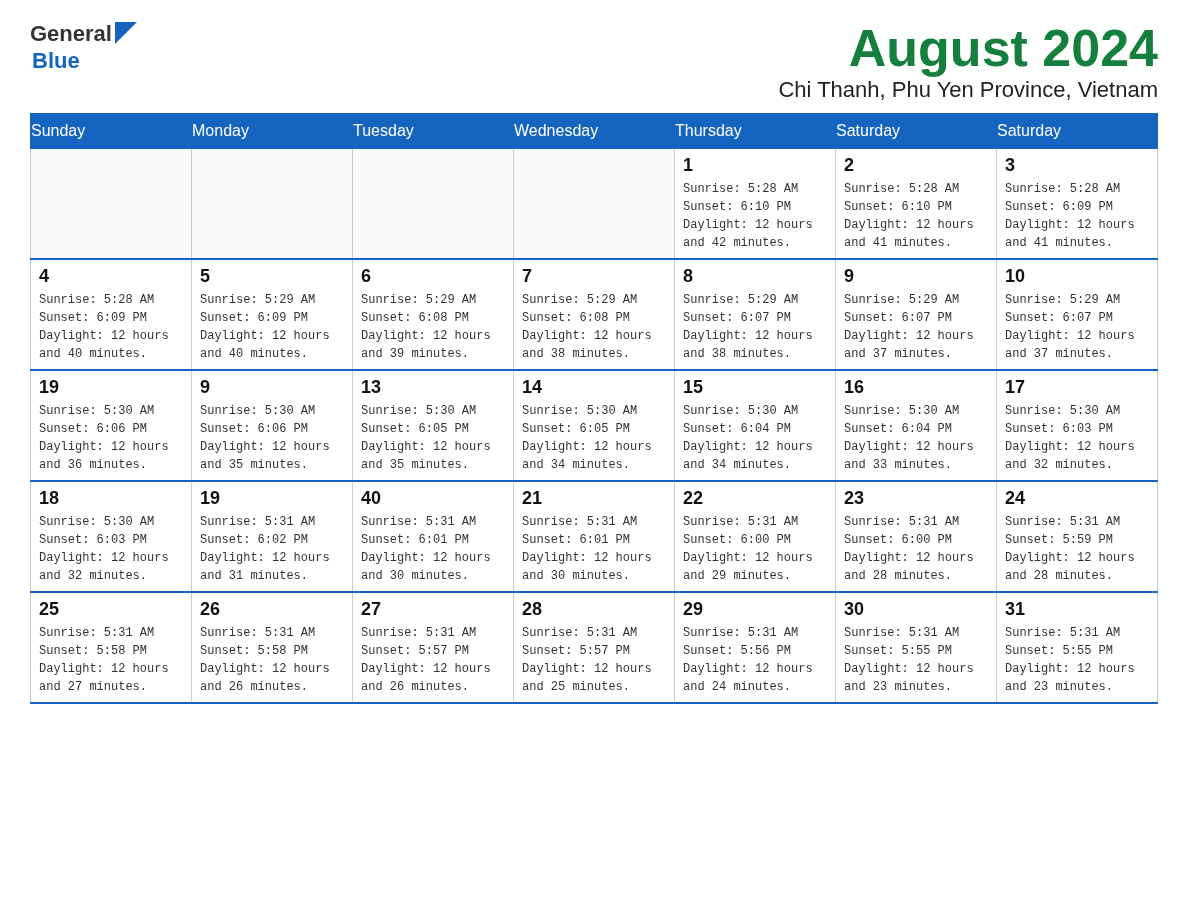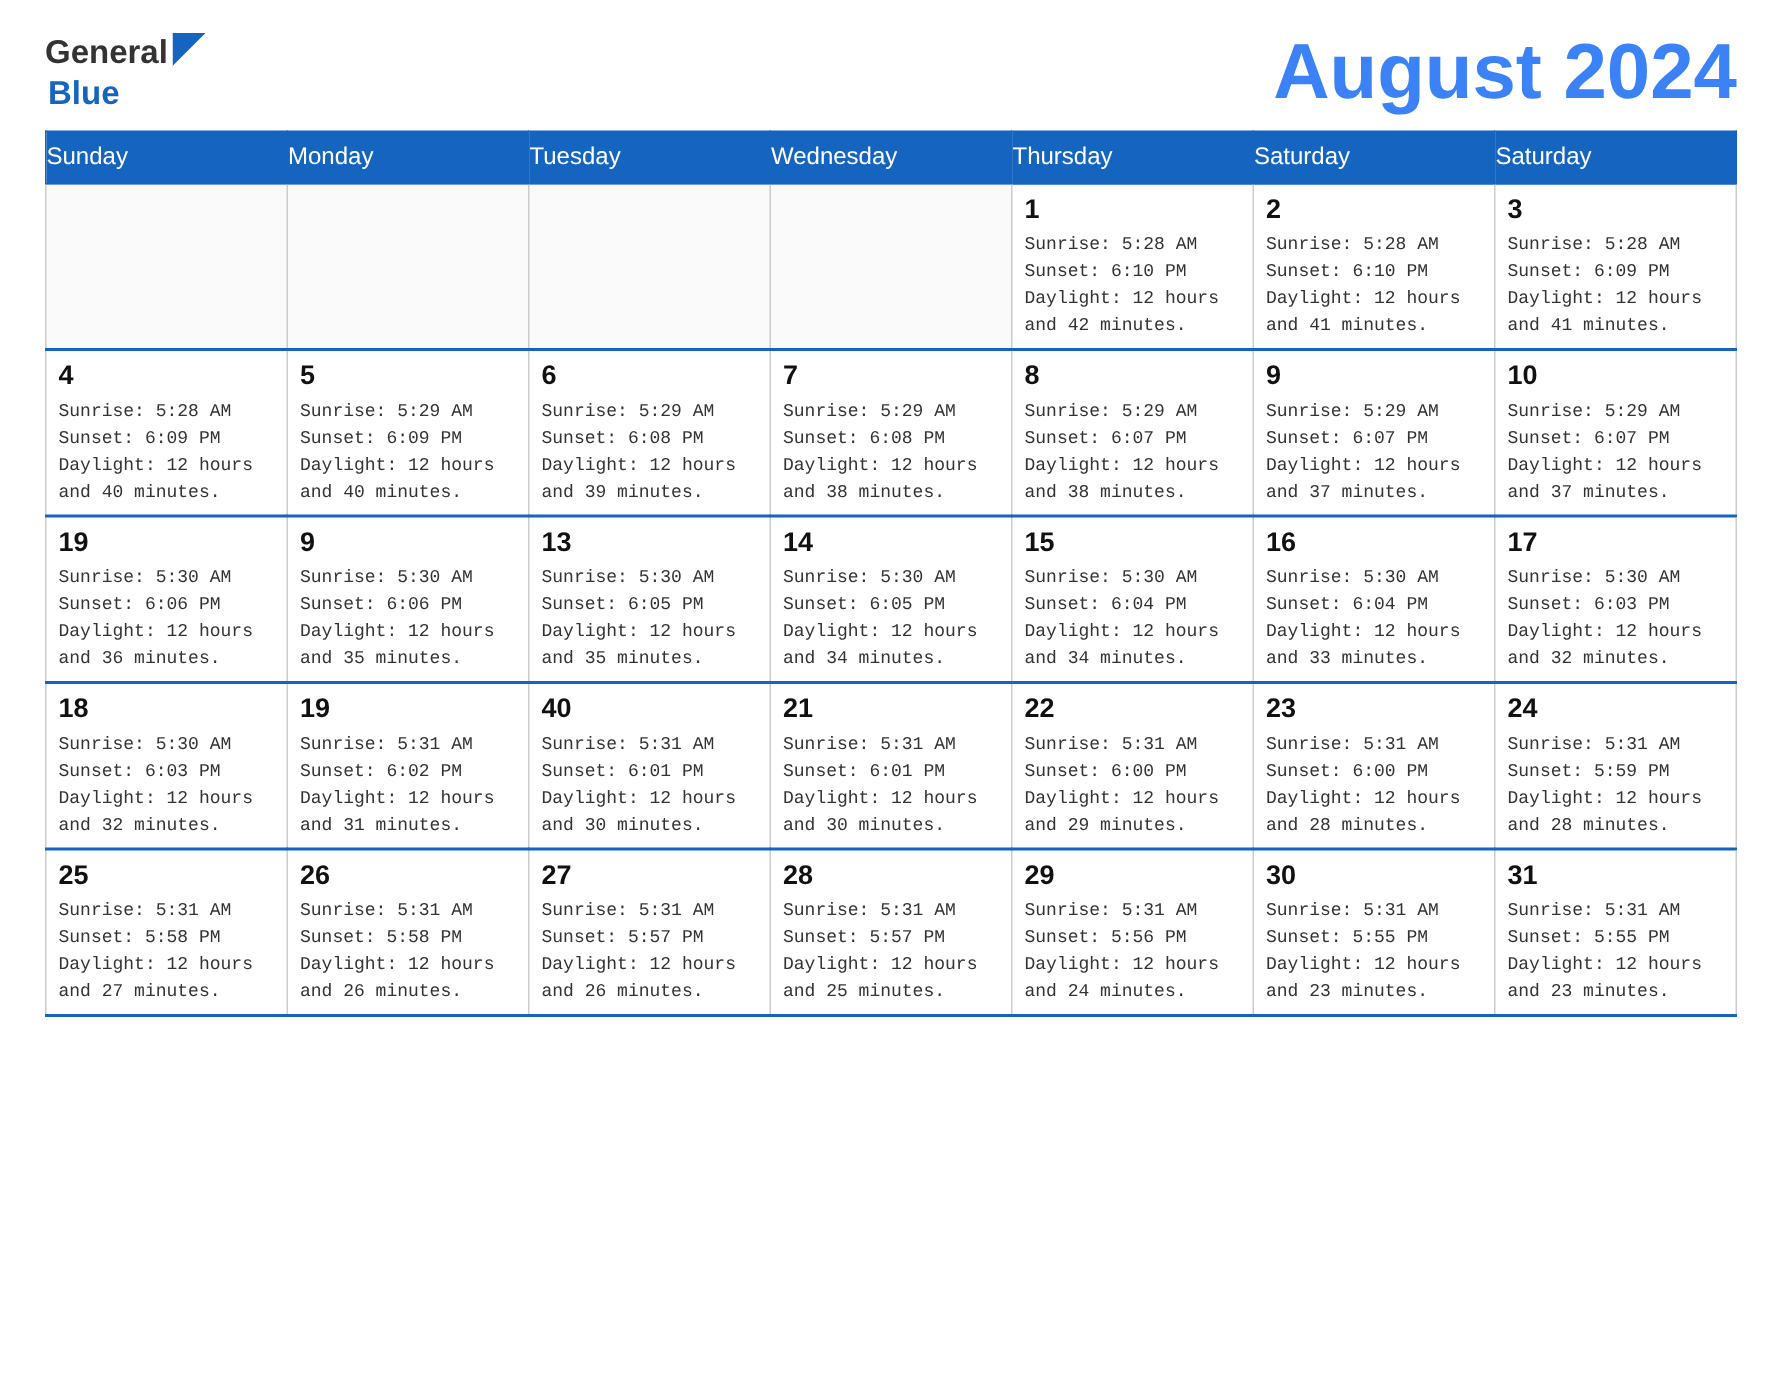--- a/index.html
+++ b/index.html
@@ -38,21 +38,21 @@
     .logo-top-row {
       display: flex;
       align-items: center;
     }
     .title-block {
       text-align: right;
     }
     .title-block h1 {
       font-size: 52px;
       font-weight: bold;
-      color: #3b82f6;
+      color: #15803d;
       line-height: 1.1;
     }
     .title-block h2 {
       font-size: 22px;
       font-weight: normal;
       color: #222;
     }
     .calendar {
       width: 100%;
       border-collapse: collapse;
@@ -108,20 +108,21 @@
           <svg width="22" height="22" viewBox="0 0 22 22">
             <polygon points="0,0 22,0 0,22" fill="#1565c0"></polygon>
           </svg>
         </div>
       </div>
       <span class="logo-text-blue" style="margin-left:2px;">Blue</span>
     </div>
   </div>
   <div class="title-block">
     <h1>August 2024</h1>
+    <h2>Chi Thanh, Phu Yen Province, Vietnam</h2>
   </div>
 </div>
 
 <table class="calendar">
   <thead>
     <tr>
     <th>Sunday</th>
         <th>Monday</th>
         <th>Tuesday</th>
         <th>Wednesday</th>

